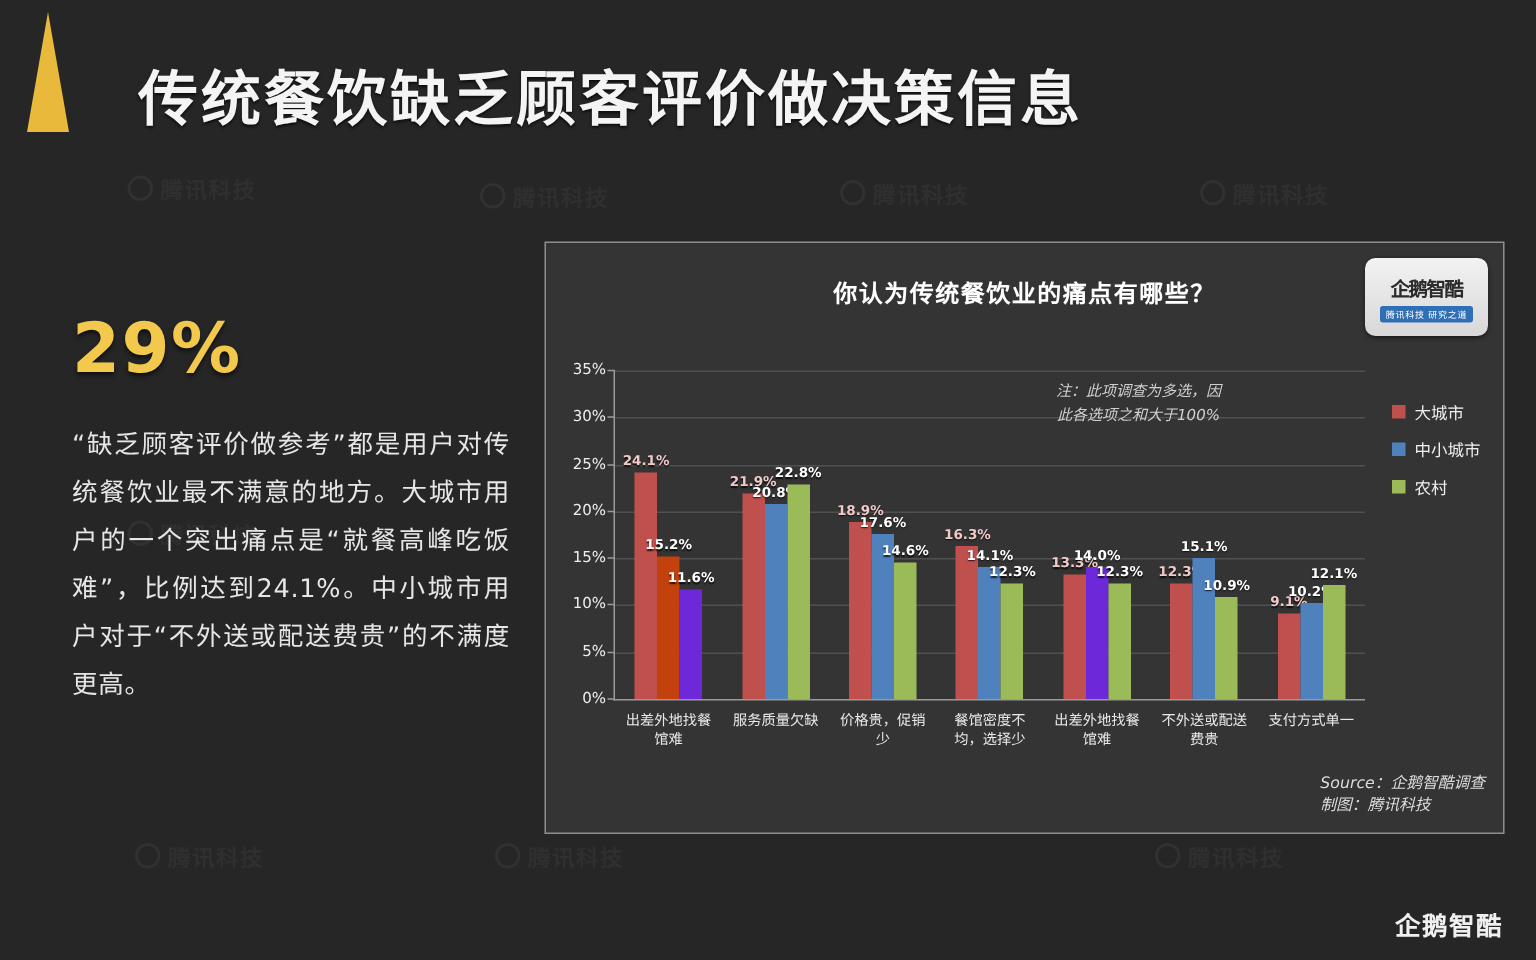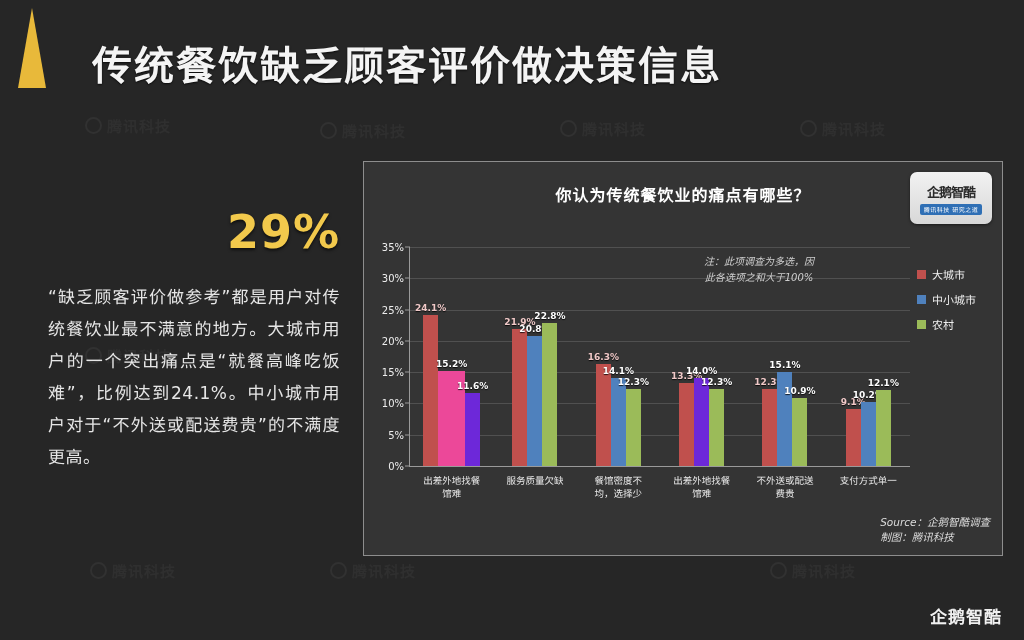--- a/index.html
+++ b/index.html
@@ -34,21 +34,21 @@
     padding-bottom:6px;box-sizing:border-box;letter-spacing:1px;
   }
   .main-title{
     position:absolute;left:92px;top:34px;
     color:#f4f4f4;font-size:40px;font-weight:bold;letter-spacing:2px;
     text-shadow:0 1px 2px rgba(0,0,0,.7);white-space:nowrap;
   }
   
   #left-col{position:absolute;left:48px;top:205px;width:292px;}
   .big-stat{
-    text-align:right;color:#f2c94c;font-size:46px;font-weight:bold;
+    text-align:left;color:#f2c94c;font-size:46px;font-weight:bold;
     letter-spacing:1px;text-shadow:0 2px 3px rgba(0,0,0,.6);
     margin-bottom:22px;
   }
   .body-copy{
     color:#e6e6e6;font-size:17px;line-height:32px;
     text-align:justify;letter-spacing:.5px;
   }
   
   #chart-panel{
     position:absolute;left:363px;top:161px;width:640px;height:395px;
@@ -68,21 +68,21 @@
   .qq-logo-sub{
     margin-top:3px;background:#2f6fb5;color:#fff;font-size:6px;
     padding:1px 4px;border-radius:2px;letter-spacing:.5px;white-space:nowrap;
   }
   .note{
     position:absolute;left:300px;top:92px;width:190px;
     color:#cfcfcf;font-size:10px;font-style:italic;line-height:16px;
     text-align:center;
   }
   
-  .legend{position:absolute;right:26px;top:104px;}
+  .legend{position:absolute;right:15px;top:104px;}
   .legend-row{display:flex;align-items:center;margin-bottom:9px;}
   .legend-swatch{width:9px;height:9px;margin-right:6px;display:inline-block;}
   .legend-label{color:#efefef;font-size:11px;white-space:nowrap;}
   
   #plot{
     position:absolute;left:45px;top:85px;right:92px;bottom:88px;
     border-left:1px solid #9a9a9a;border-bottom:1px solid #9a9a9a;
   }
   .gridline{position:absolute;left:0;right:0;height:1px;background:rgba(255,255,255,.14);}
   .ytick{
@@ -191,39 +191,51 @@
         <div class="ytick" style="top: 14.2857%;">30%</div>
         <div class="gridline" style="top: 0%;"></div>
         <div class="ytick-mark" style="top: 0%;"></div>
         <div class="ytick" style="top: 0%;">35%</div>
       </div>
     <div class="groups" id="groups">
         <div class="group">
           <div class="bar" style="background: rgb(192, 80, 77); height: 68.8571%;">
             <span class="bar-val" style="color: rgb(240, 201, 200);">24.1%</span>
           </div>
-          <div class="bar" style="background: #ec4899; height: 43.4286%; padding-left: 12px;">
+          <div class="bar" style="background: #c2410c; height: 43.4286%;">
             <span class="bar-val" style="color: rgb(255, 255, 255);">15.2%</span>
           </div>
           <div class="bar" style="background: #6d28d9; height: 33.1429%;">
             <span class="bar-val" style="color: rgb(255, 255, 255);">11.6%</span>
           </div>
           <div class="xlab">出差外地找餐馆难</div>
         </div>
         <div class="group">
           <div class="bar" style="background: rgb(192, 80, 77); height: 62.5714%;">
             <span class="bar-val" style="color: rgb(240, 201, 200);">21.9%</span>
           </div>
           <div class="bar" style="background: rgb(79, 129, 189); height: 59.4286%;">
             <span class="bar-val" style="color: rgb(255, 255, 255);">20.8%</span>
           </div>
           <div class="bar" style="background: rgb(155, 187, 89); height: 65.1429%;">
             <span class="bar-val" style="color: rgb(255, 255, 255);">22.8%</span>
           </div>
           <div class="xlab">服务质量欠缺</div>
+        </div>
+        <div class="group">
+          <div class="bar" style="background: rgb(192, 80, 77); height: 54%;">
+            <span class="bar-val" style="color: rgb(240, 201, 200);">18.9%</span>
+          </div>
+          <div class="bar" style="background: rgb(79, 129, 189); height: 50.2857%;">
+            <span class="bar-val" style="color: rgb(255, 255, 255);">17.6%</span>
+          </div>
+          <div class="bar" style="background: rgb(155, 187, 89); height: 41.7143%;">
+            <span class="bar-val" style="color: rgb(255, 255, 255);">14.6%</span>
+          </div>
+          <div class="xlab">价格贵，促销少</div>
         </div>
         <div class="group">
           <div class="bar" style="background: rgb(192, 80, 77); height: 46.5714%;">
             <span class="bar-val" style="color: rgb(240, 201, 200);">16.3%</span>
           </div>
           <div class="bar" style="background: rgb(79, 129, 189); height: 40.2857%;">
             <span class="bar-val" style="color: rgb(255, 255, 255); text-align: center;">14.1%</span>
           </div>
           <div class="bar" style="background: rgb(155, 187, 89); height: 35.1429%;">
             <span class="bar-val" style="color: rgb(255, 255, 255);">12.3%</span>

